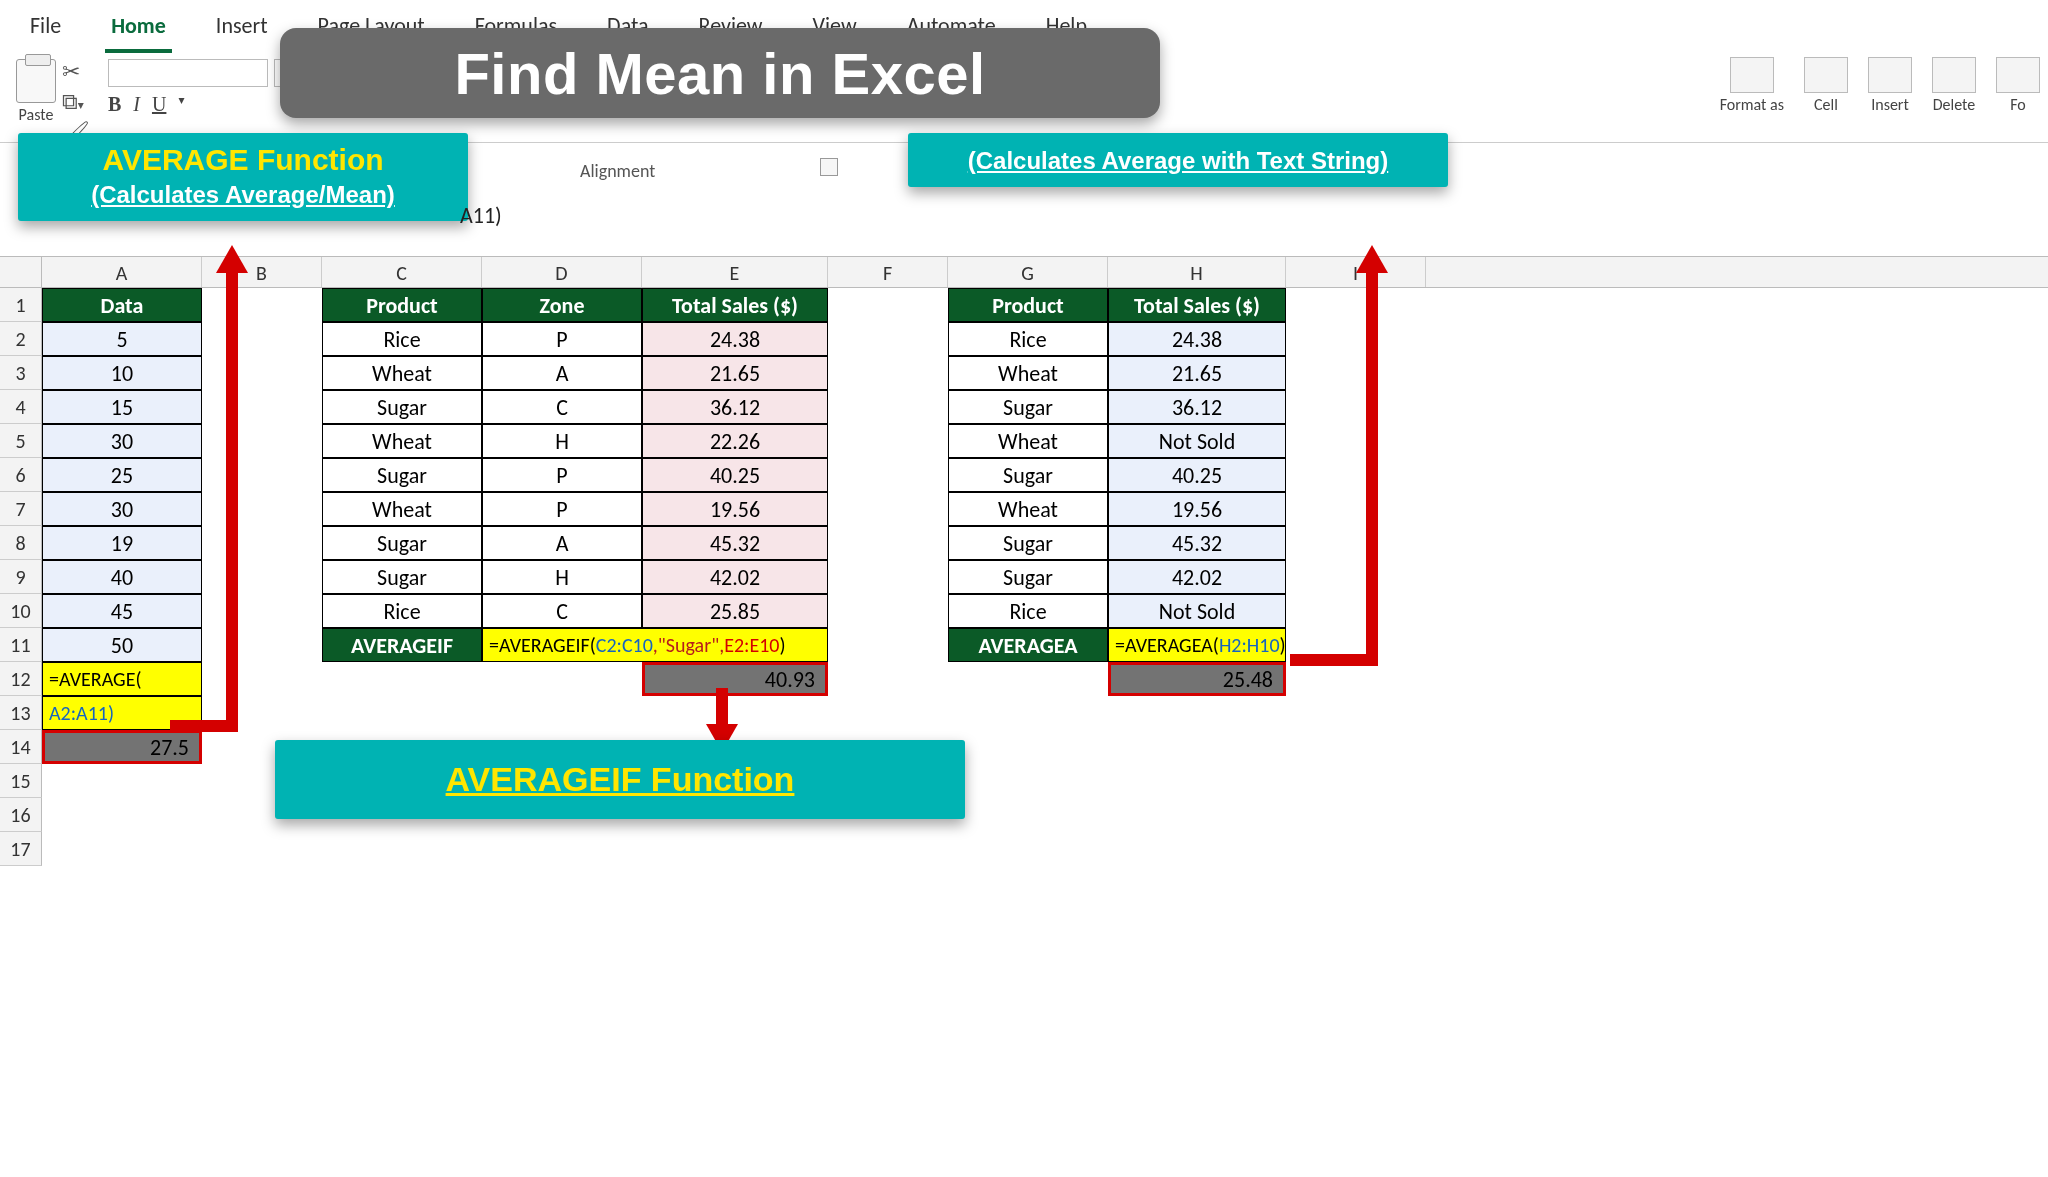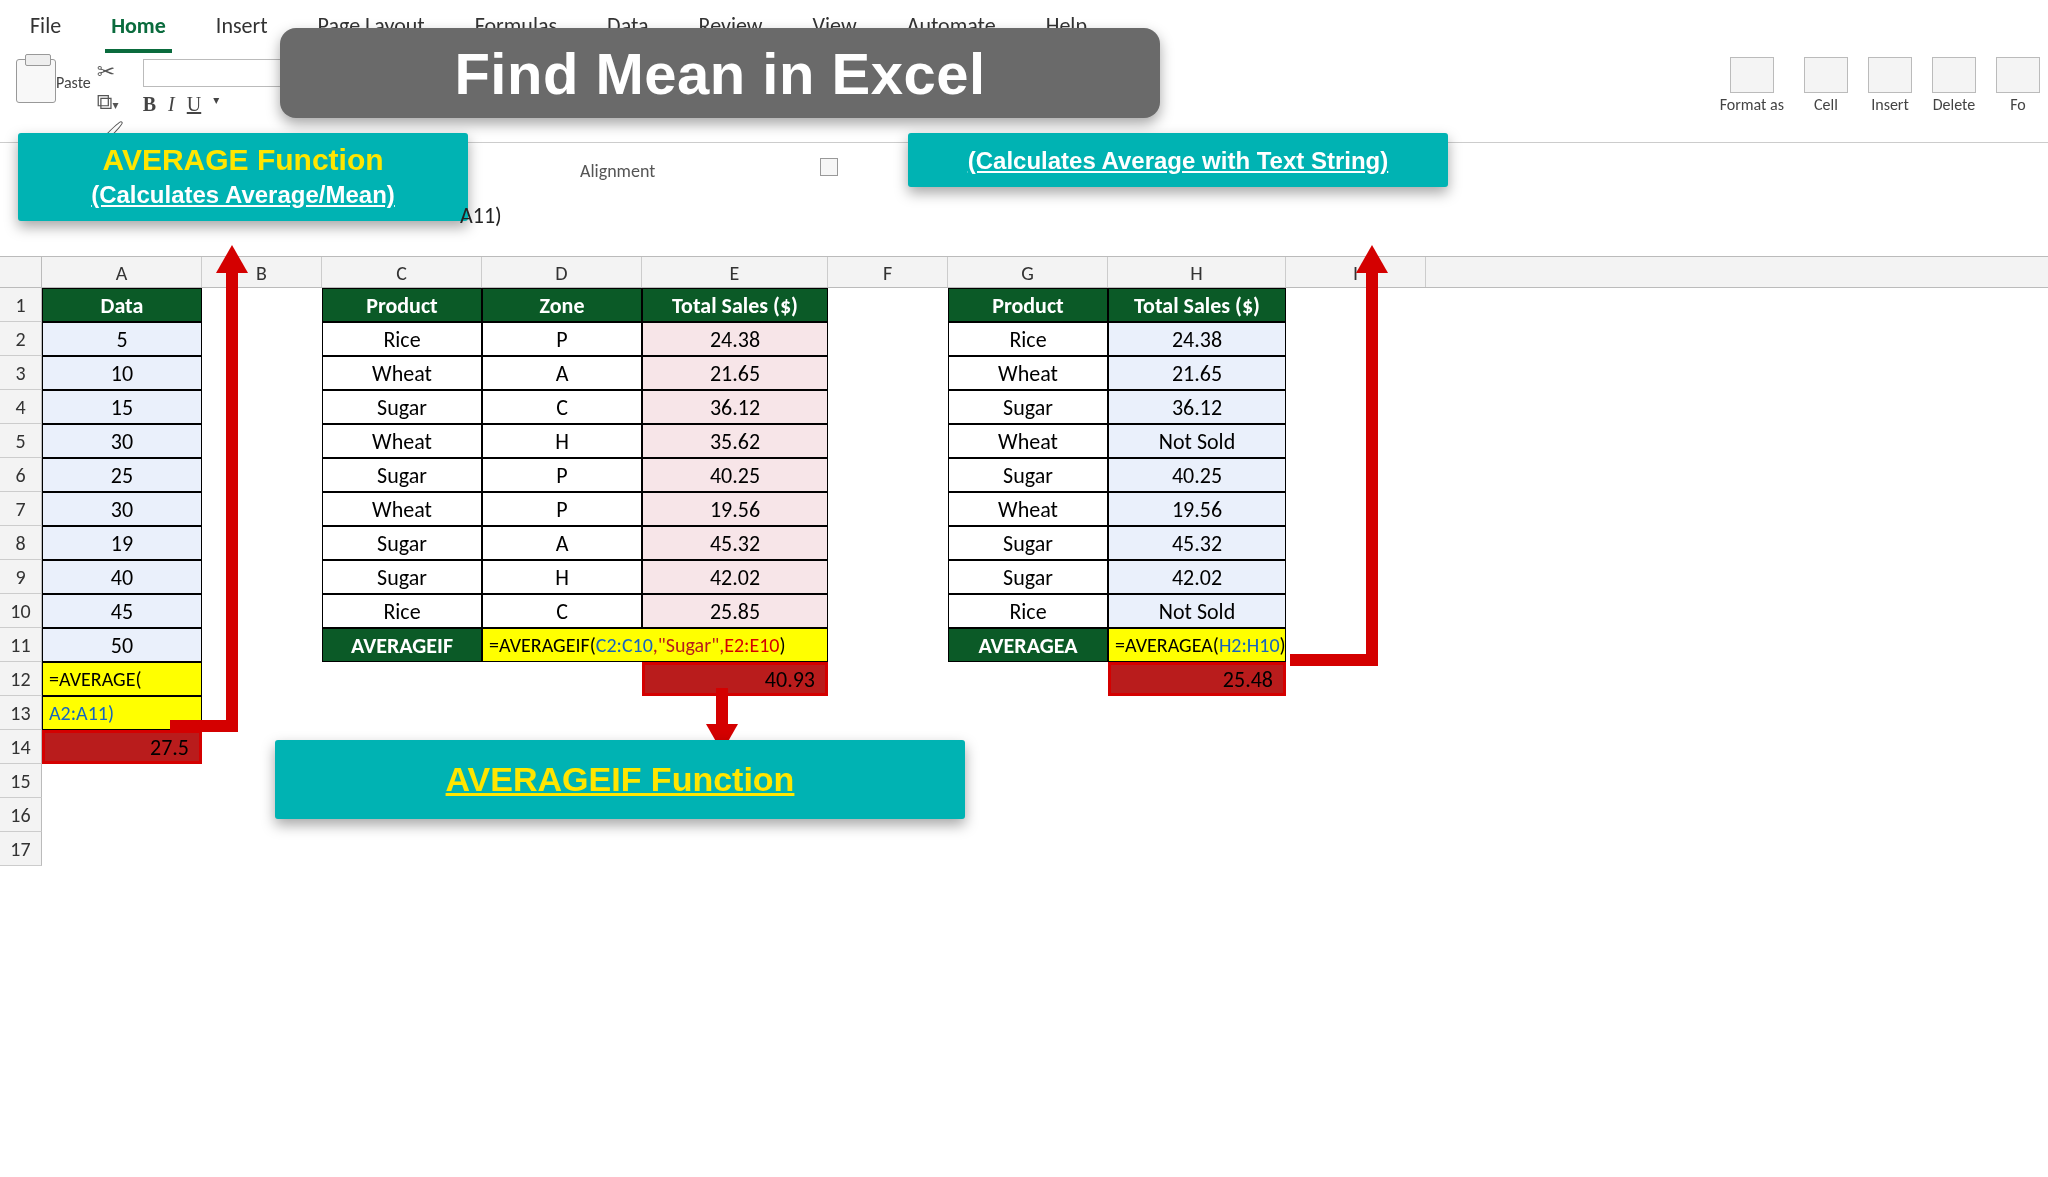--- a/index.html
+++ b/index.html
@@ -5,21 +5,21 @@
 * { margin:0; padding:0; box-sizing:border-box; }
 body { font-family: Calibri, Arial, sans-serif; background:#fff; width:2048px; height:1177px; overflow:hidden; position:relative; }
 
 
 .menu-bar { display:flex; gap:38px; padding:8px 24px 0; font-size:22px; color:#333; }
 .menu-item { padding:4px 6px 10px; cursor:pointer; }
 .menu-item.active { color:#0a6b3d; border-bottom:4px solid #0a6b3d; font-weight:600; }
 
 
 .ribbon { display:flex; align-items:flex-start; padding:6px 16px 0; height:90px; position:relative; border-bottom:1px solid #ccc; }
-.paste-col { display:flex; flex-direction:row; align-items:center; font-size:16px; color:#444; }
+.paste-col { display:flex; flex-direction:column; align-items:center; font-size:16px; color:#444; }
 .paste-icon { width:40px; height:44px; border:1px solid #999; border-radius:3px; background:#f8f8f8; margin-bottom:2px; position:relative; }
 .paste-icon::before { content:""; position:absolute; top:-6px; left:8px; width:24px; height:10px; border:1px solid #999; background:#eee; border-radius:2px; }
 .cut-icon, .copy-icon, .brush-icon { font-size:22px; color:#555; line-height:1.2; }
 
 .font-group { display:flex; flex-direction:column; gap:6px; margin-left:18px; }
 .font-row1 { display:flex; gap:6px; }
 .font-select, .size-select { height:28px; background:#fff; border:1px solid #bbb; font-size:16px; padding:0 6px; }
 .font-select { width:160px; } .size-select { width:48px; }
 .font-row2 { display:flex; gap:12px; font-size:20px; color:#444; font-family:"Times New Roman",serif; }
 .btn-i { font-style:italic; }
@@ -64,21 +64,21 @@
 .cA{width:160px;} .cB{width:120px;} .cC{width:160px;} .cD{width:160px;} .cE{width:186px;} .cF{width:120px;} .cG{width:160px;} .cH{width:178px;} .cI{width:140px;}
 
 
 .hdr { background:#0b5a27; color:#fff; font-weight:700; border:1px solid #000; }
 .data-cell { background:#eaf0fb; border:1px solid #000; }
 .plain-cell { background:#fff; border:1px solid #000; }
 .pink-cell { background:#f7e5e8; border:1px solid #000; }
 .func-label { background:#0b5a27; color:#fff; font-weight:700; border:1px solid #000; }
 .yellow { background:#ffff00; border:1px solid #000; font-size:20px; justify-content:flex-start; }
 
-.result-box { border:3px solid #d40000; background:#b91c1c; font-size:22px; display:flex; align-items:center; justify-content:flex-end; padding:0 10px;text-align:right; }
+.result-box { border:3px solid #d40000; background:#737373; font-size:22px; display:flex; align-items:center; justify-content:flex-end; padding:0 10px;text-align:right; }
 
 
 .arrow { position:absolute; background:#d40000; }
 .arrow-head-up { width:0; height:0; border-left:16px solid transparent; border-right:16px solid transparent; border-bottom:28px solid #d40000; position:absolute; }
 .arrow-head-down { width:0; height:0; border-left:16px solid transparent; border-right:16px solid transparent; border-top:28px solid #d40000; position:absolute; }
 
 .formula-color .ref1{color:#1565c0;} 
 .formula-color .lit{color:#b71c1c;} 
 .formula-color .ref2{color:#d40000;} 
 .formula-color .eq{color:#000;}
@@ -223,21 +223,21 @@
         <div class="cell plain-cell cG">Sugar</div>
         <div class="cell data-cell cH">36.12</div>
         <div class="cell cI" style="border: none;"></div>
       </div>
       <div class="row">
         <div class="rowh">5</div>
         <div class="cell data-cell cA">30</div>
         <div class="cell cB" style="border: none;"></div>
         <div class="cell plain-cell cC">Wheat</div>
         <div class="cell plain-cell cD">H</div>
-        <div class="cell pink-cell cE">35.62</div>
+        <div class="cell pink-cell cE">22.26</div>
         <div class="cell cF" style="border: none;"></div>
         <div class="cell plain-cell cG">Wheat</div>
         <div class="cell data-cell cH">Not Sold</div>
         <div class="cell cI" style="border: none;"></div>
       </div>
       <div class="row">
         <div class="rowh">6</div>
         <div class="cell data-cell cA">25</div>
         <div class="cell cB" style="border: none;"></div>
         <div class="cell plain-cell cC">Sugar</div>

